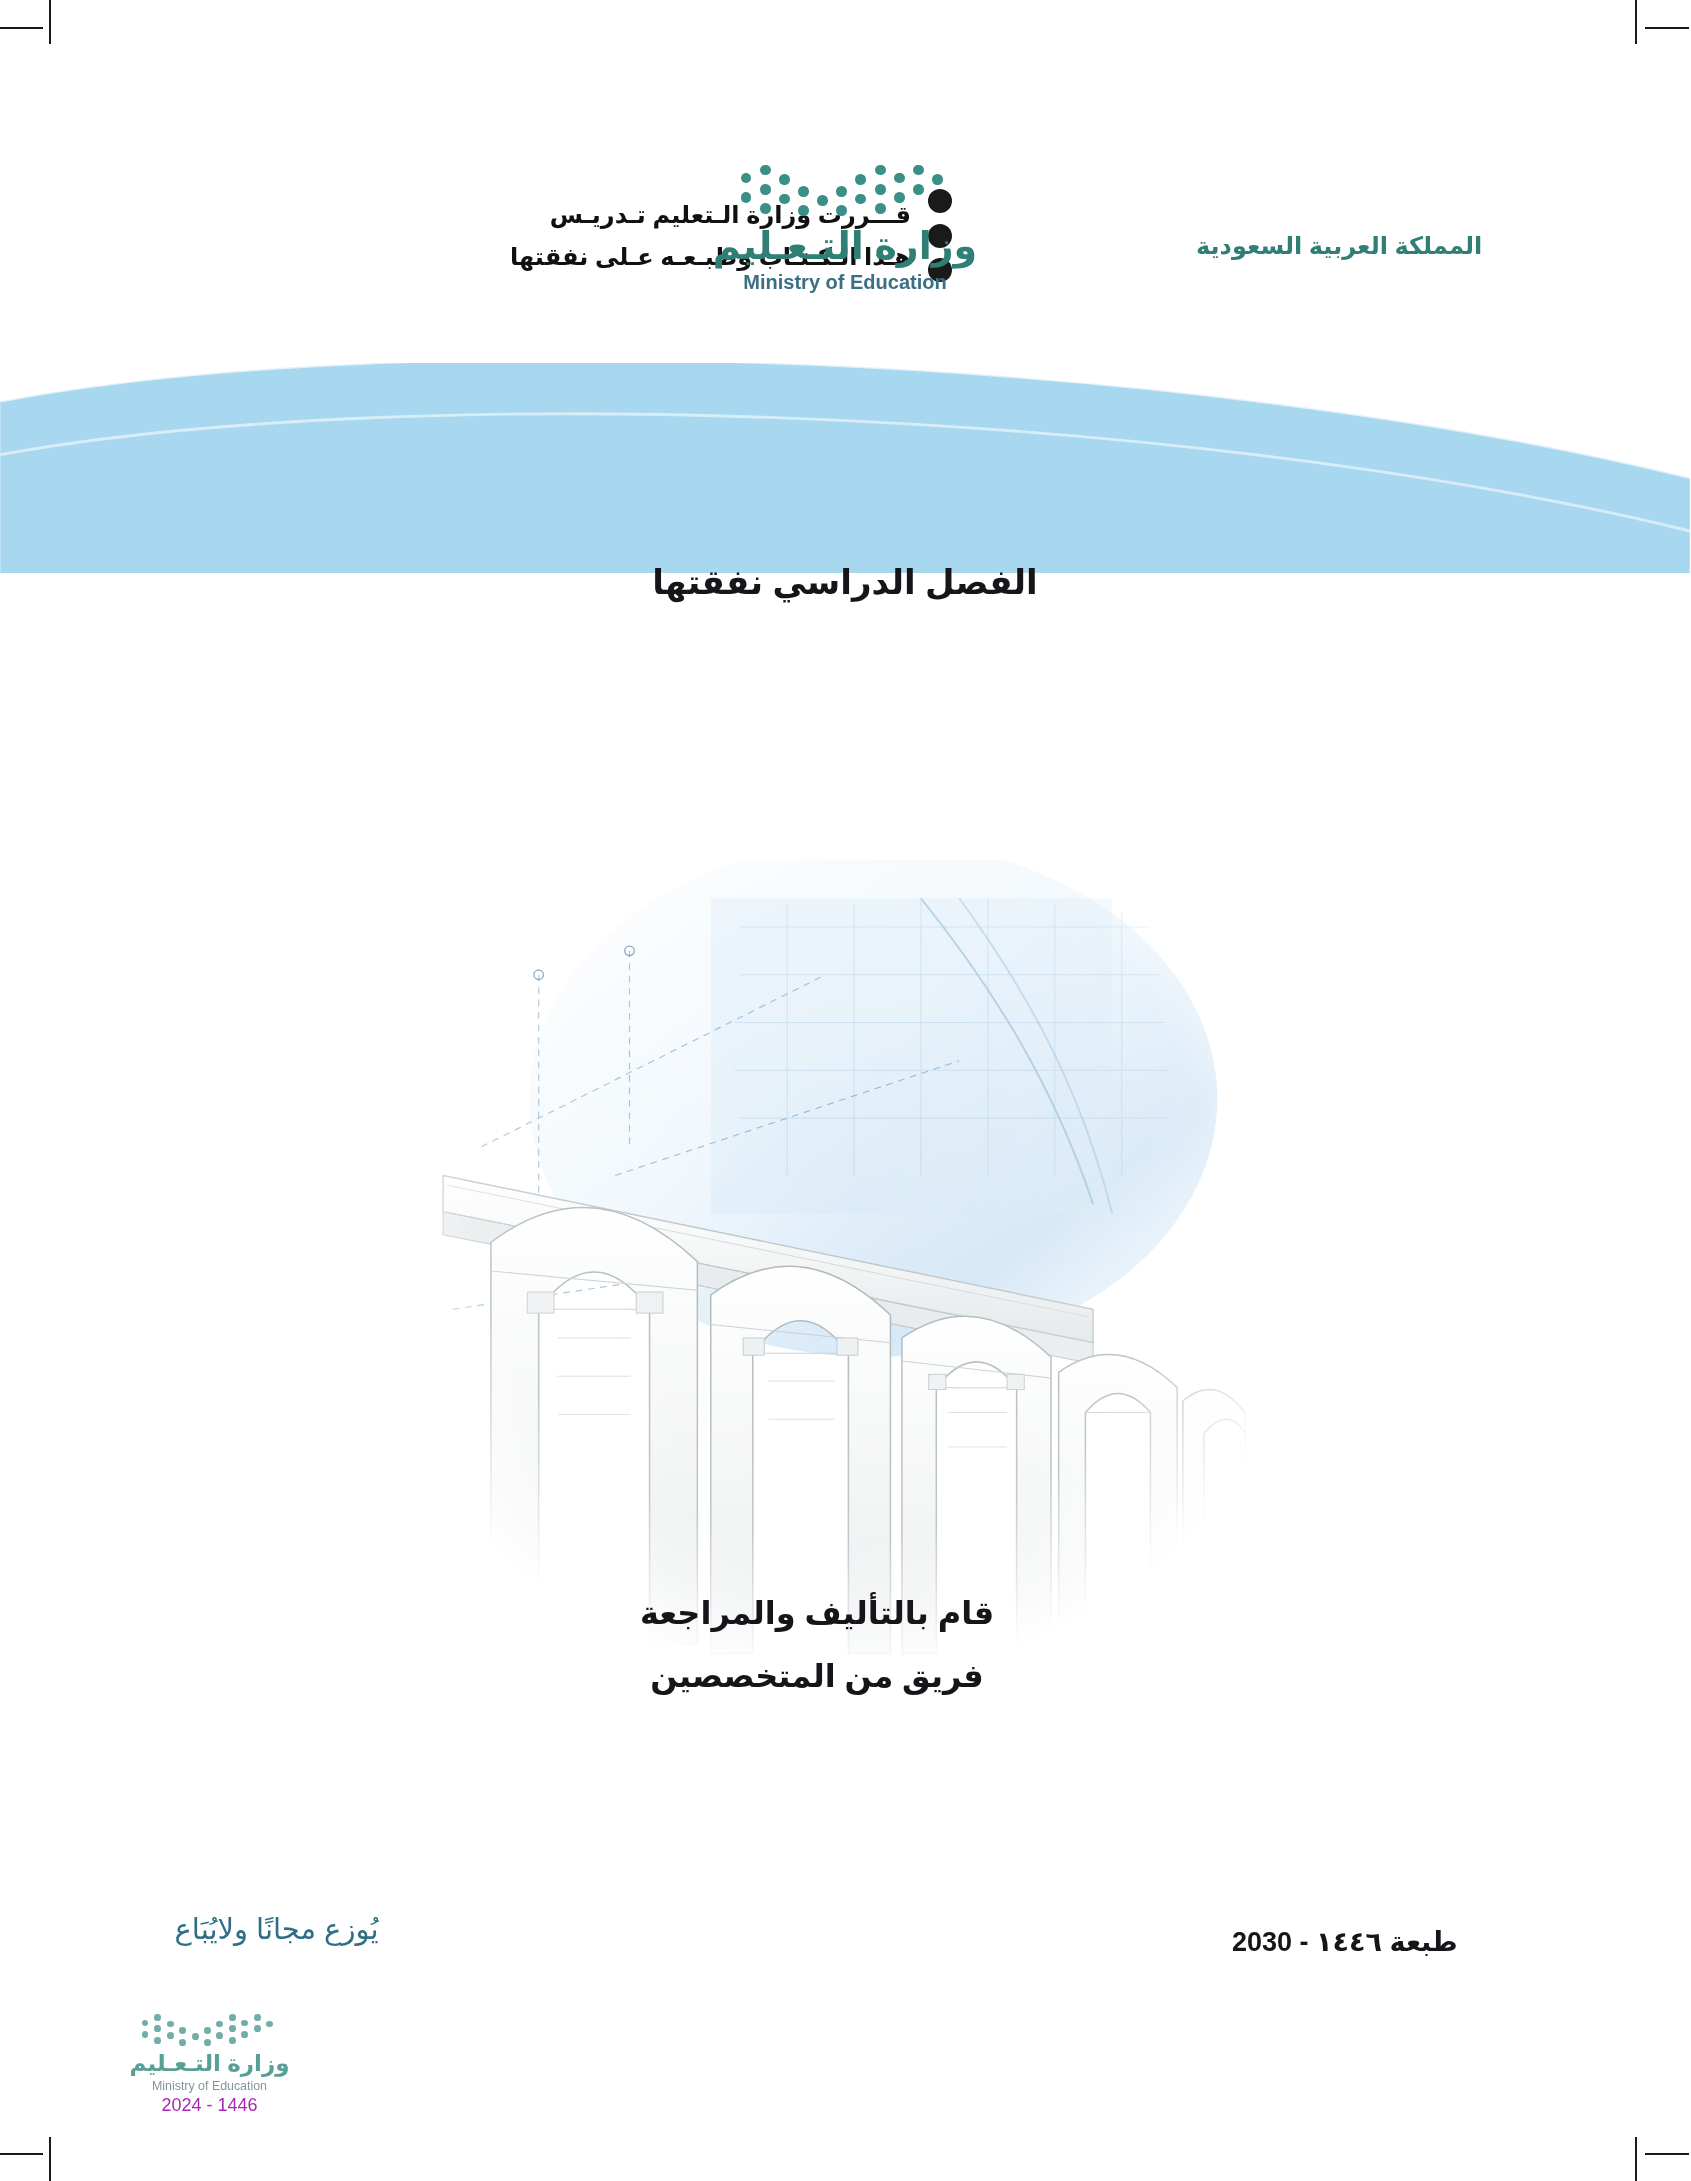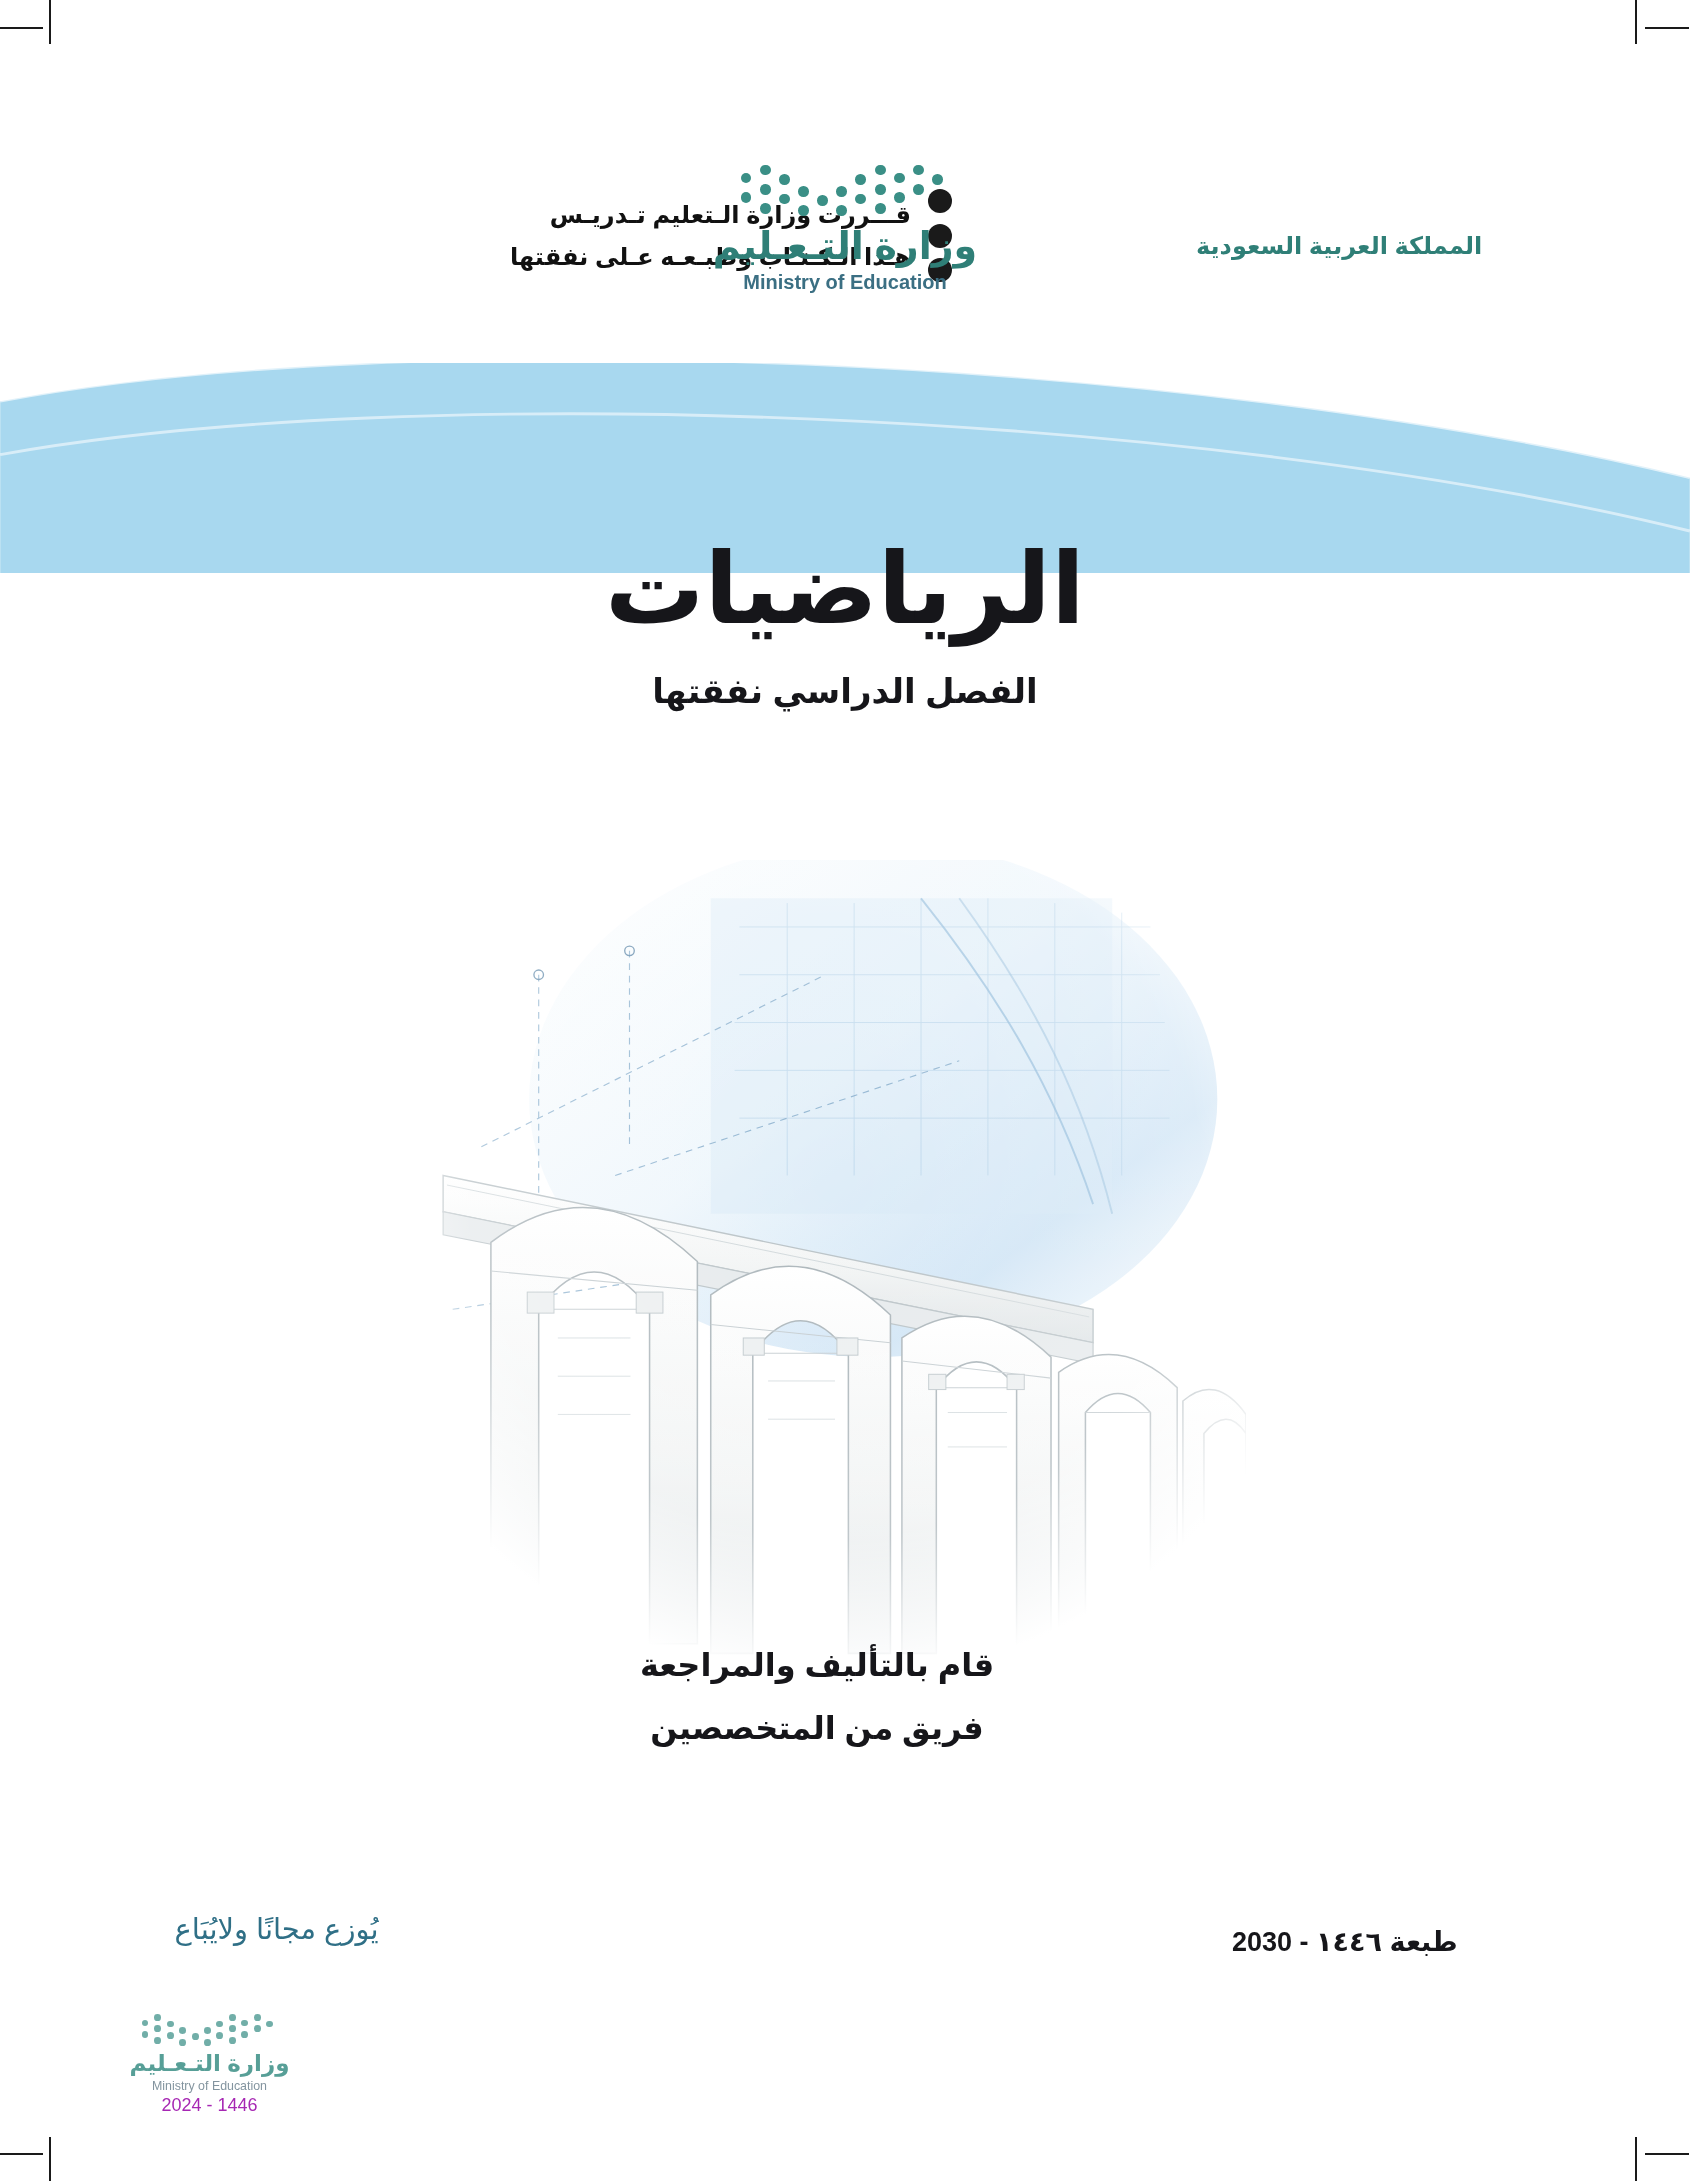--- a/index.html
+++ b/index.html
@@ -162,21 +162,21 @@
     left: 425px;
     width: 822px;
     height: 803px;
     overflow: hidden;
   }
   .artwork svg { display: block; }
 
   
   .authors {
     position: absolute;
-    top: 1646px;
+    top: 1594px;
     left: 0;
     width: 1636px;
     text-align: center;
   }
   .authors .line1 {
     font-size: 32px;
     font-weight: bold;
     color: #16161a;
   }
   .authors .line2 {
@@ -310,21 +310,20 @@
       <span style="left:178px;top:23px;"></span>
       <span style="left:197px;top:13.4px;"></span>
     </div>
     <div class="moe-ar">وزارة التـعـليم</div>
     <div class="moe-en">Ministry of Education</div>
   </div>
 
   <div class="kingdom">المملكة العربية السعودية</div>
 
   <div class="title-block">
-    <div class="book-title">الرياضيات</div>
     <div class="term">الفصل الدراسي نفقتها</div>
   </div>
 
   <div class="artwork">
     <svg width="822" height="803" viewBox="0 0 860 840" xmlns="http://www.w3.org/2000/svg">
       <defs>
         <linearGradient id="bgGlow" x1="0" y1="0" x2="1" y2="1">
           <stop offset="0%" stop-color="#ffffff"></stop>
           <stop offset="45%" stop-color="#eef6fc"></stop>
           <stop offset="75%" stop-color="#cfe4f5"></stop>

